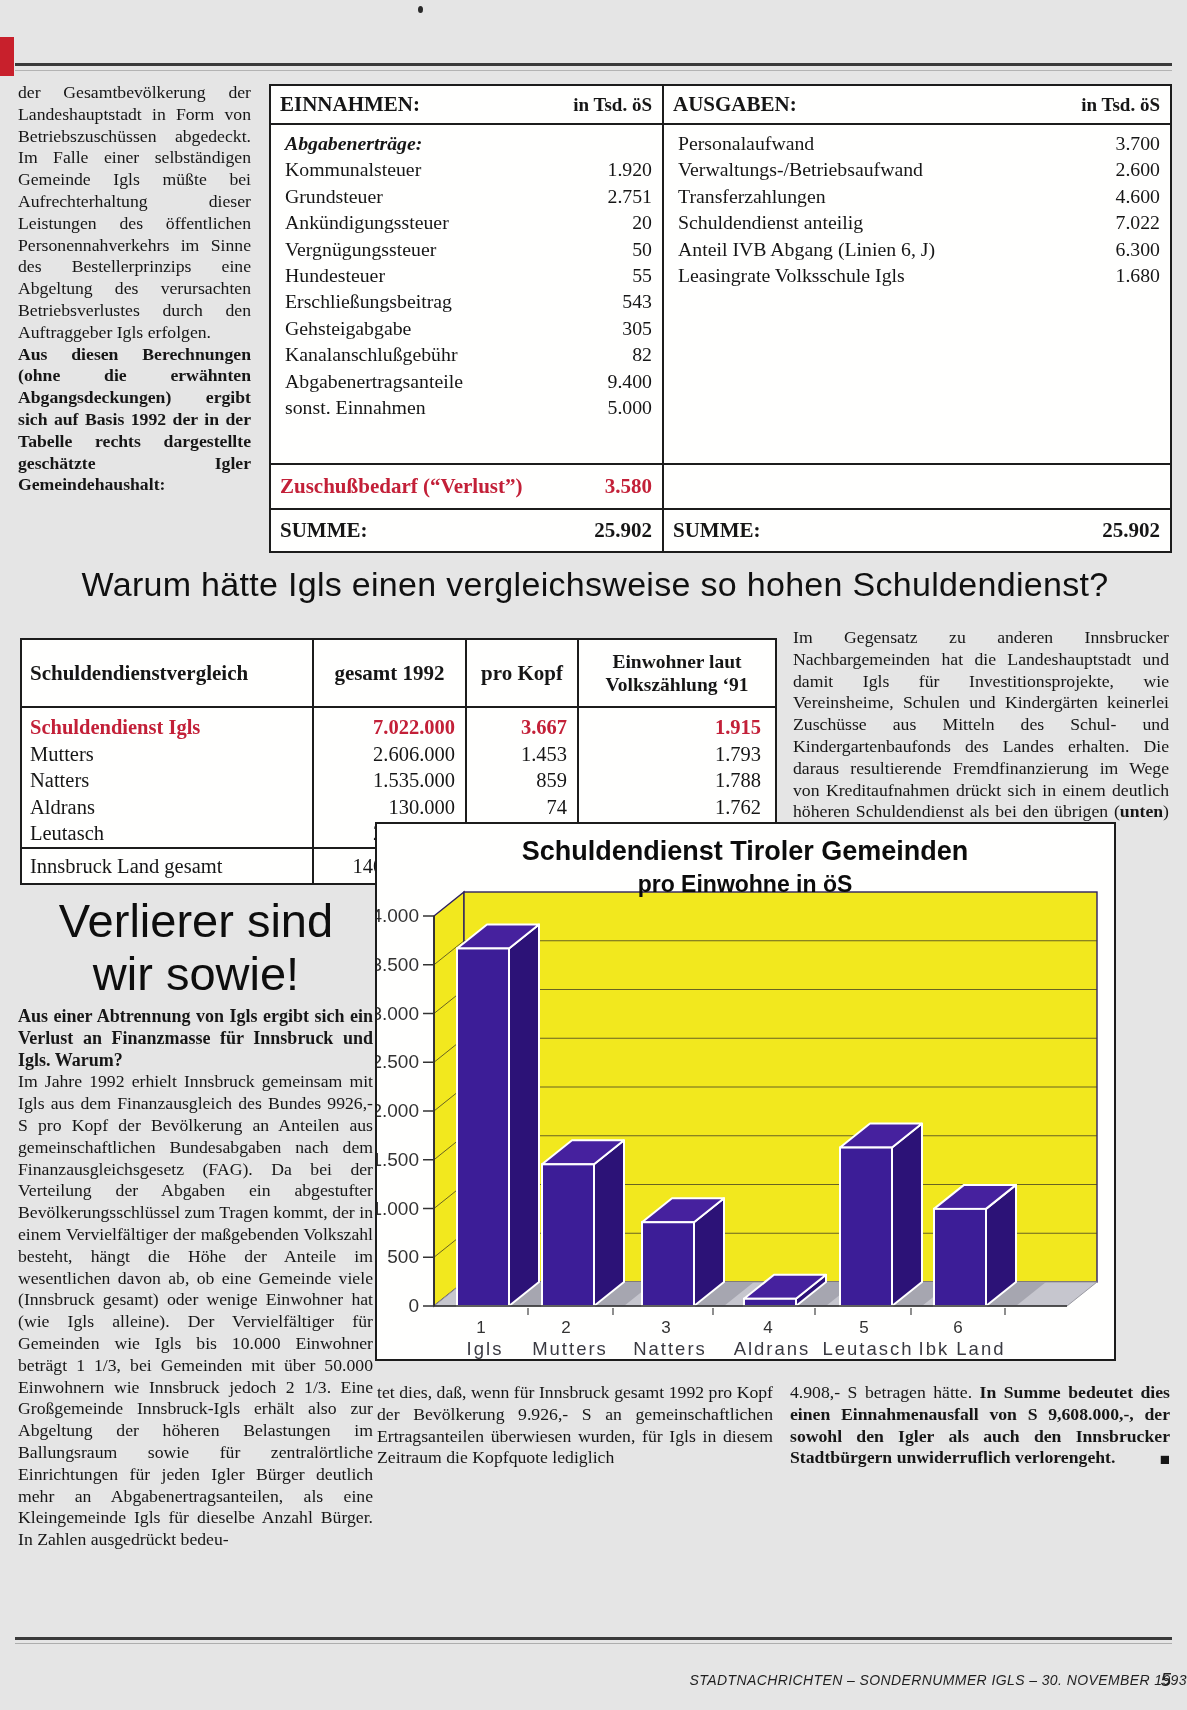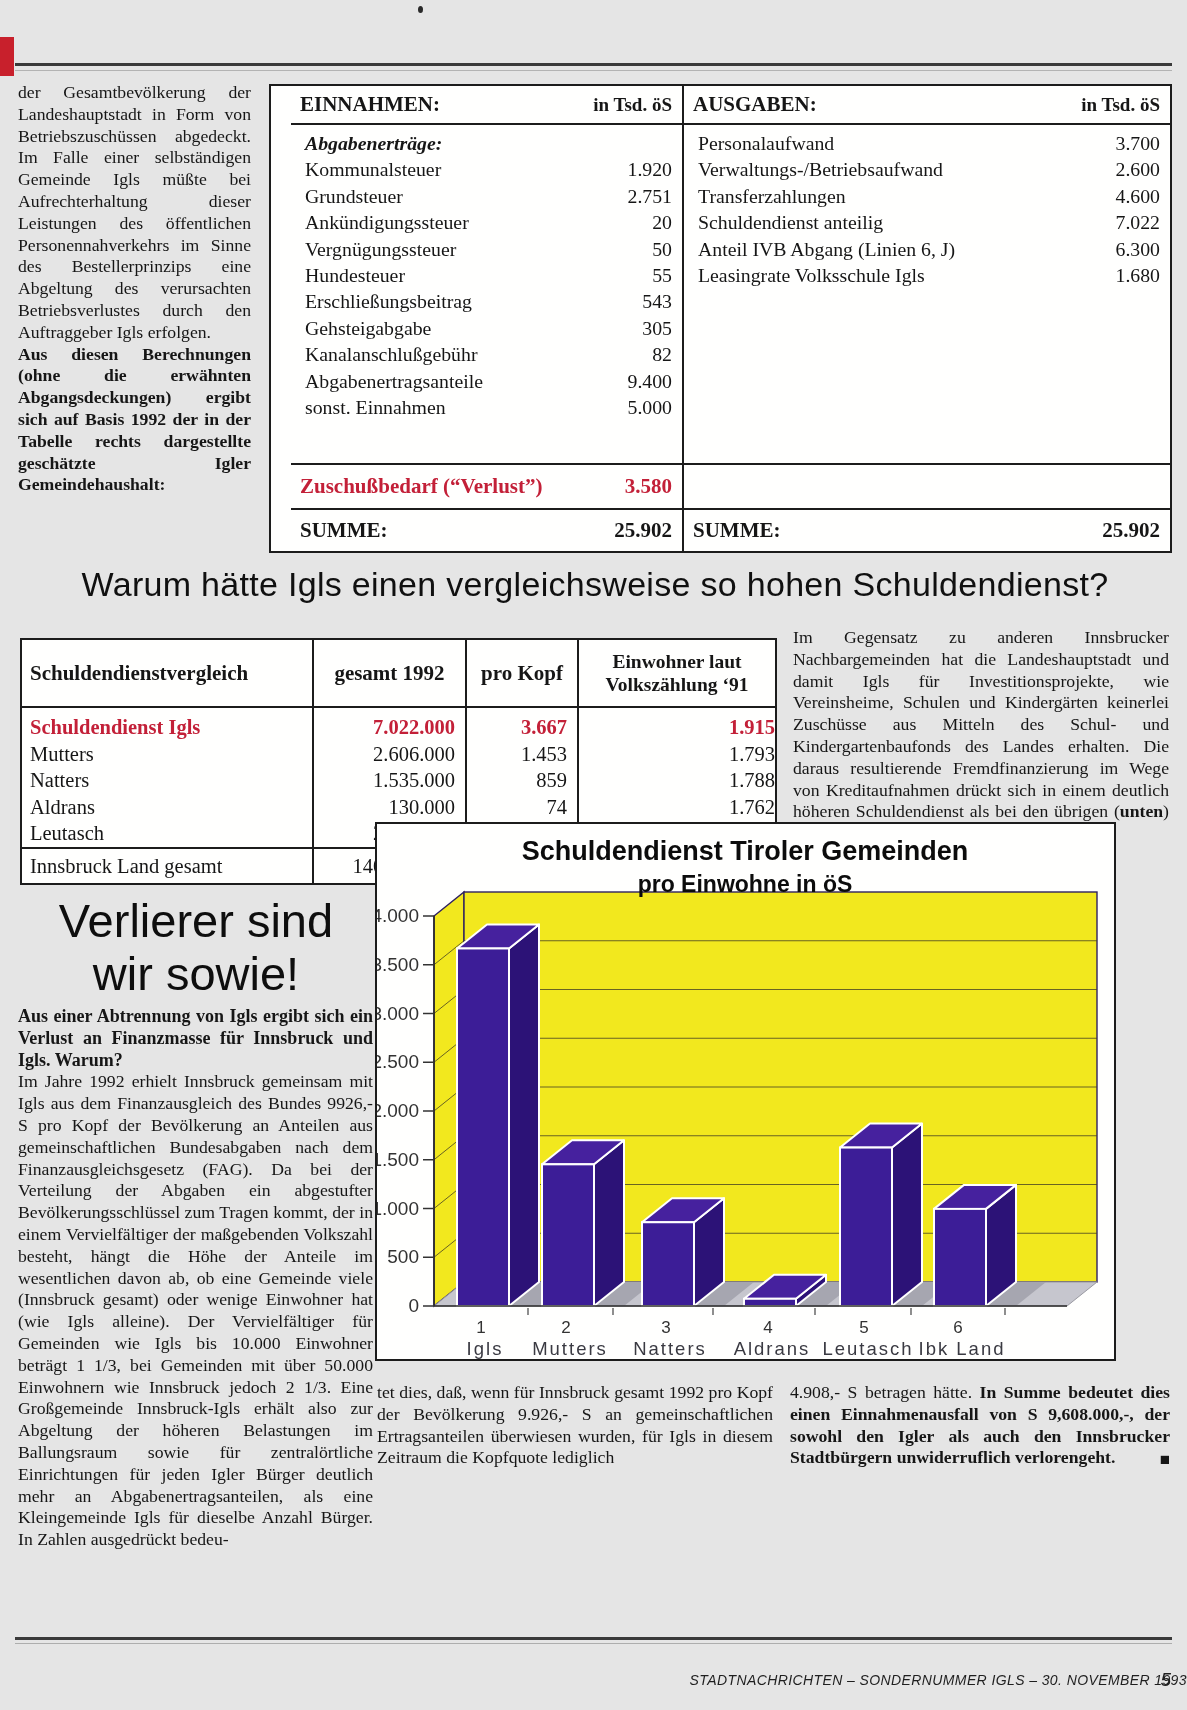--- a/index.html
+++ b/index.html
@@ -15,21 +15,21 @@
   .red-mark{position:absolute;left:0;top:37px;width:14px;height:39px;background:#c8202c;}
   .top-rule{position:absolute;left:15px;top:63px;width:1157px;height:4px;
             border-top:3px solid #3a3a3a;border-bottom:1px solid #b3b3b3;}
 
   .intro-col{position:absolute;left:18px;top:82px;width:233px;}
 
   
   .budget{position:absolute;left:269px;top:84px;width:903px;display:flex;
           border:2px solid var(--line);background:#fffffe;box-sizing:border-box;}
   .bhalf{display:flex;flex-direction:column;box-sizing:border-box;}
-  .bleft{width:393px;border-right:2px solid var(--line);margin-left:20px;}
+  .bleft{width:393px;border-right:2px solid var(--line);}
   .bright{flex:1;}
   .bt-header{height:37px;border-bottom:2px solid var(--line);display:flex;justify-content:space-between;
              align-items:center;padding:0 10px 0 9px;font-weight:bold;font-size:21px;}
   .bt-unit{font-size:19px;}
   .bt-body{height:338px;padding:5px 10px 0 14px;font-size:19.8px;line-height:26.4px;box-sizing:border-box;}
   .bt-group{font-weight:bold;font-style:italic;}
   .bt-row{display:flex;justify-content:space-between;}
   .bt-deficit{height:43px;border-top:2px solid var(--line);display:flex;justify-content:space-between;
               align-items:center;padding:0 10px 0 9px;color:var(--red);font-weight:bold;font-size:21px;}
   .bt-sum{height:41px;border-top:2px solid var(--line);display:flex;justify-content:space-between;
@@ -46,21 +46,21 @@
   .c-cell{box-sizing:border-box;display:flex;align-items:center;font-size:20.5px;}
   .cb-r{border-right:2px solid var(--line);}
   .c-h{height:68px;border-bottom:2px solid var(--line);font-weight:bold;font-size:21px;}
   .c-h0{padding-left:8px;}
   .c-h1,.c-h2{justify-content:center;}
   .c-h3{justify-content:center;text-align:center;font-size:19.5px;line-height:23px;white-space:pre-line;font-weight:bold;}
   .c-b{height:26.5px;}
   .c-first{height:33px;align-items:flex-end;padding-bottom:2px;}
   .c-col0{padding-left:8px;}
   .c-col1,.c-col2{justify-content:flex-end;padding-right:10px;}
-  .c-col3{justify-content:flex-end;}
+  .c-col3{justify-content:flex-end;padding-right:14px;}
   .c-red{color:var(--red);font-weight:bold;}
   .c-total{height:36px;border-top:2px solid var(--line);}
 
   .right-col{position:absolute;left:793px;top:627px;width:376px;}
 
   .verlierer-head{position:absolute;left:18px;top:894px;width:356px;text-align:center;
                   font-family:"Liberation Sans",sans-serif;font-weight:400;font-size:47px;
                   line-height:53px;color:#0e0e0e;}
   .left-bottom-col{position:absolute;left:18px;top:1006px;width:355px;}
   .left-bottom-col .lead{font-weight:bold;font-size:18px;}

